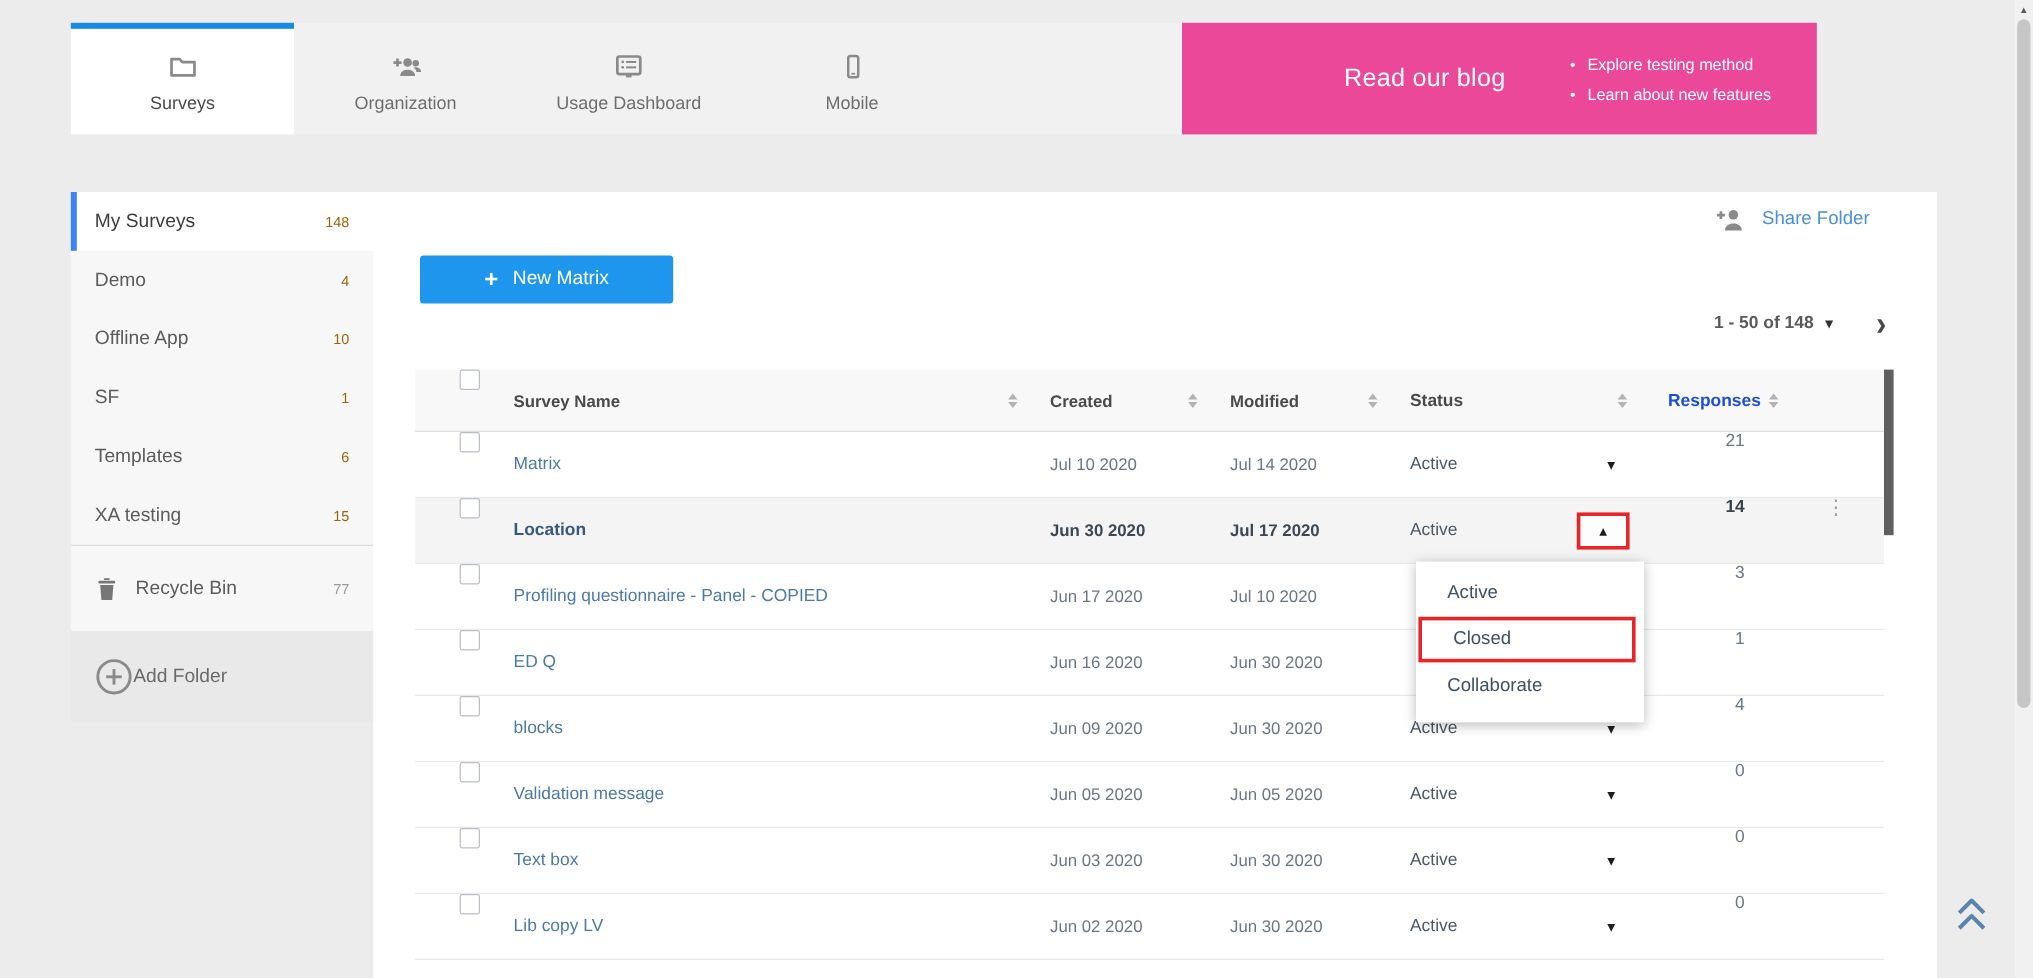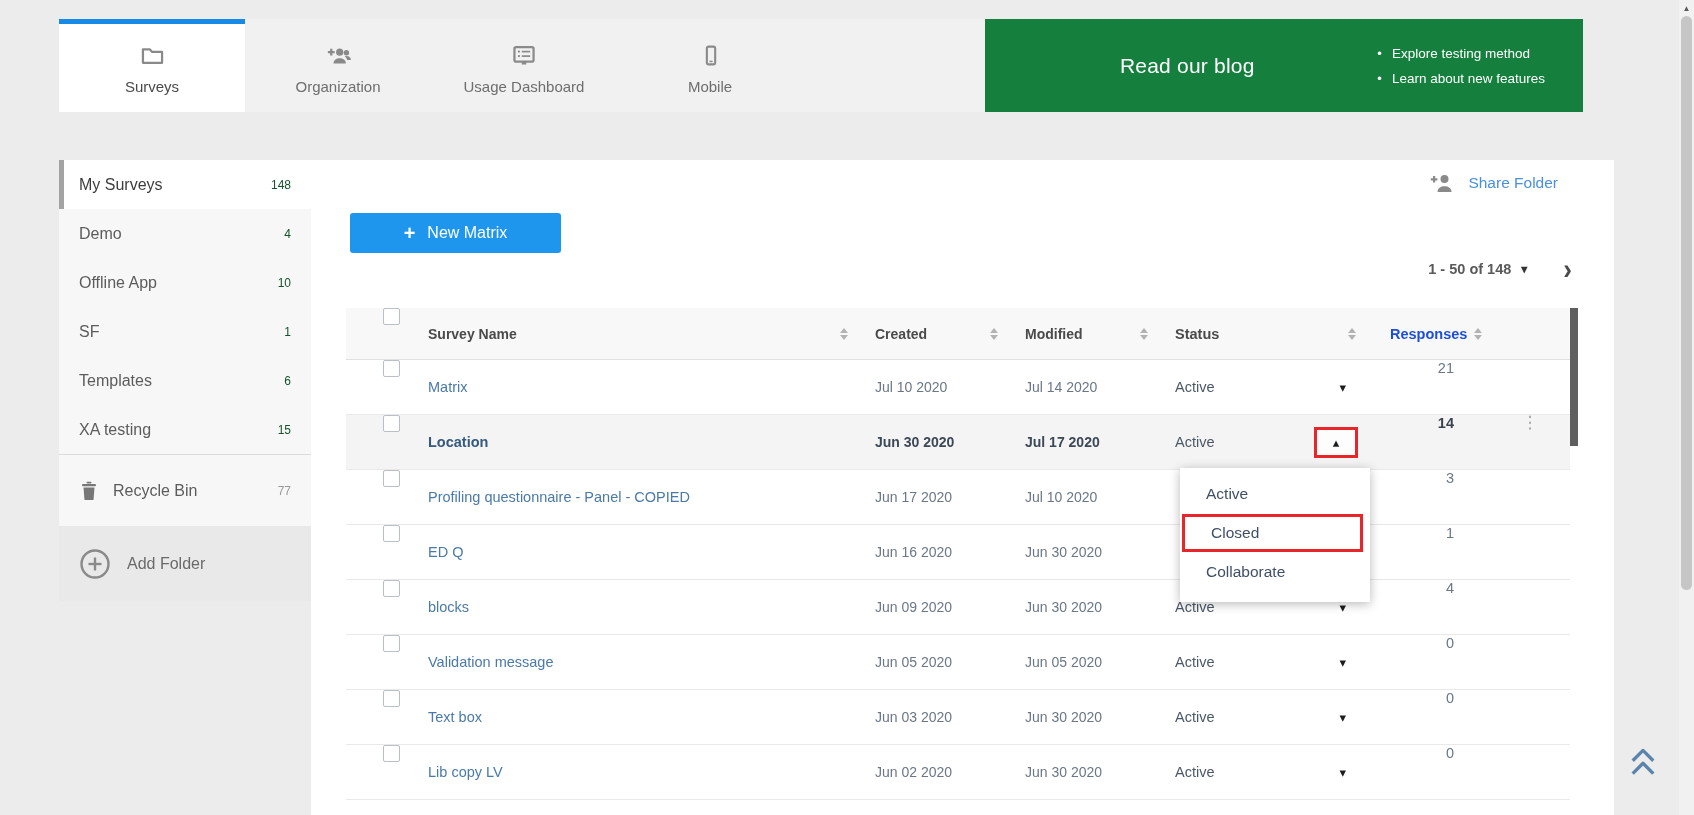--- a/index.html
+++ b/index.html
@@ -7,37 +7,37 @@
   body { background:#ececec; font-family:"Liberation Sans", sans-serif; position:relative; }
 
   
   .topnav { position:absolute; left:59px; top:19px; width:926px; height:93px; background:#f1f1f1; display:flex; }
   .tab { width:186px; display:flex; flex-direction:column; align-items:center; justify-content:center; gap:9px;
          color:#6e6e6e; font-size:15px; border-top:5px solid transparent; cursor:pointer; }
   .tab.active { background:#ffffff; border-top:5px solid #1789e6; color:#4a4a4a; }
   .tab svg { display:block; }
   .tab-filler { flex:1; }
 
-  .banner { position:absolute; left:985px; top:19px; width:598px; height:93px; background:#15803d; color:#fff;
+  .banner { position:absolute; left:985px; top:19px; width:529px; height:93px; background:#ec4899; color:#fff;
             display:flex; align-items:center; cursor:pointer; }
   .banner-title { font-size:21px; margin-left:135px; letter-spacing:.2px; }
   .banner-list { list-style:none; margin-left:auto; margin-right:38px; font-size:13.5px; line-height:25px; }
   .banner-list li { display:flex; align-items:center; gap:10px; }
   .b-dot { font-size:13px; }
 
   
   .sidebar { position:absolute; left:59px; top:160px; width:252px; }
   .s-list { background:#f7f7f7; }
   .s-item { height:49px; display:flex; align-items:center; padding:0 20px; font-size:16px; color:#5c5c5c; cursor:pointer; }
-  .s-item .cnt { margin-left:auto; font-size:12px; color:#14532d; }
-  .s-item.active { background:#fff; border-left:5px solid #a3a3a3; padding-left:15px; color:#3d3d3d; }
+  .s-item .cnt { margin-left:auto; font-size:12px; color:#a16207; }
+  .s-item.active { background:#fff; border-left:5px solid #3b82f6; padding-left:15px; color:#3d3d3d; }
   .s-recycle { height:72px; display:flex; align-items:center; gap:14px; padding:0 20px; background:#f7f7f7;
                border-top:1px solid #dcdcdc; font-size:16px; color:#5c5c5c; cursor:pointer; }
   .s-recycle .cnt { margin-left:auto; font-size:12px; color:#9a9a9a; }
-  .s-addfolder { height:75px; display:flex; align-items:center; gap:16px; padding:0 20px; background:#e9e9e9;
+  .s-addfolder { height:75px; display:flex; align-items:center; padding:0 20px; background:#e9e9e9;
                  font-size:16px; color:#6a6a6a; cursor:pointer; }
 
   
   .main { position:absolute; left:311px; top:160px; width:1303px; height:655px; background:#fff; }
 
   .share { position:absolute; top:12px; right:56px; display:flex; align-items:center; gap:12px; cursor:pointer; }
   .share .lbl { color:#4a90d9; font-size:15.5px; }
 
   .btn-new { position:absolute; left:39px; top:53px; width:211px; height:40px; background:#1e96ee; color:#fff;
              border:none; border-radius:3px; font-size:16px; font-family:inherit; display:flex; align-items:center;

